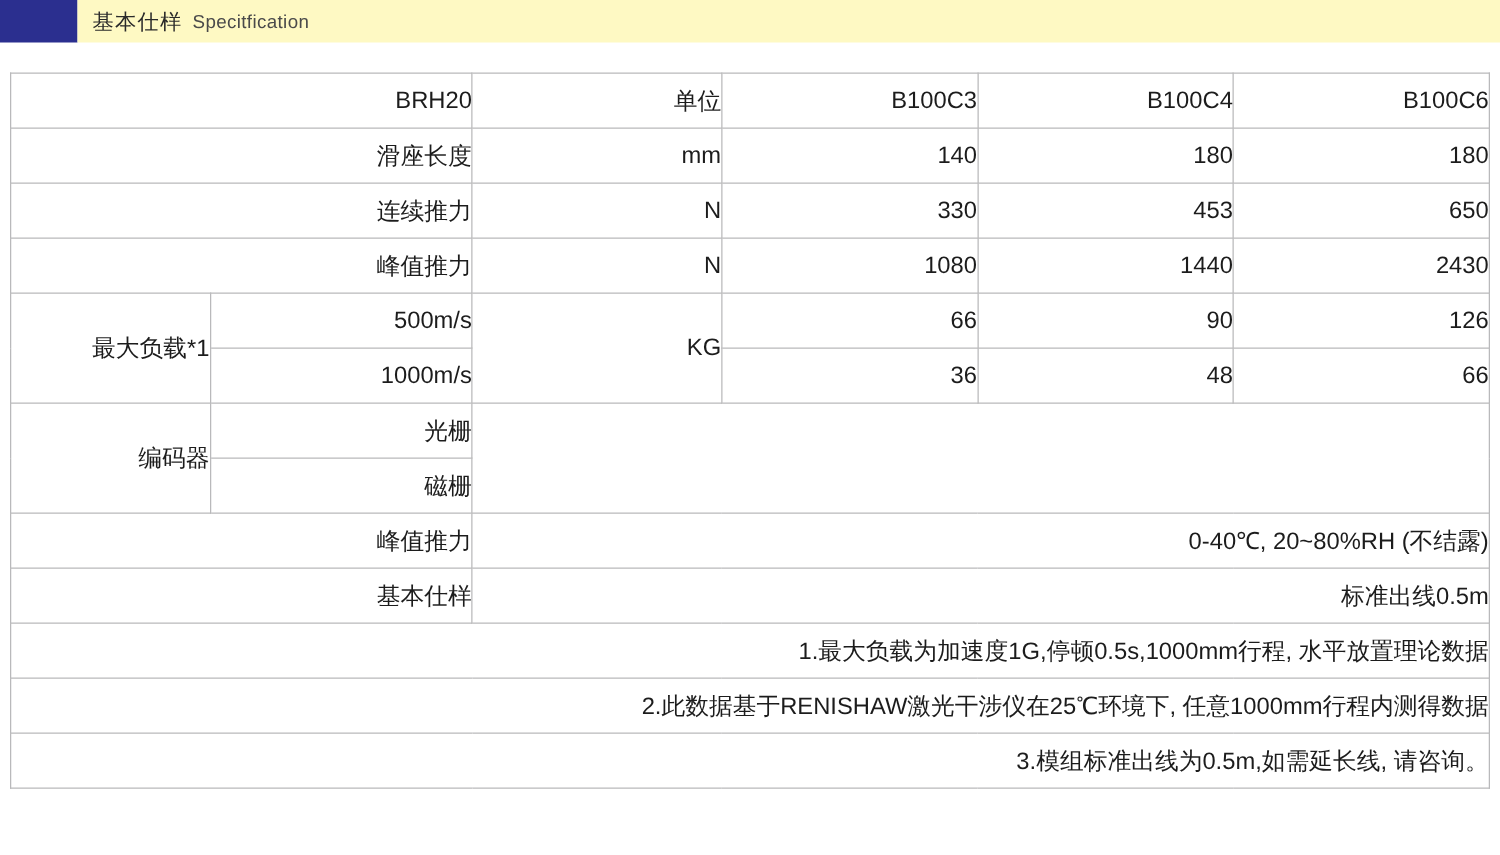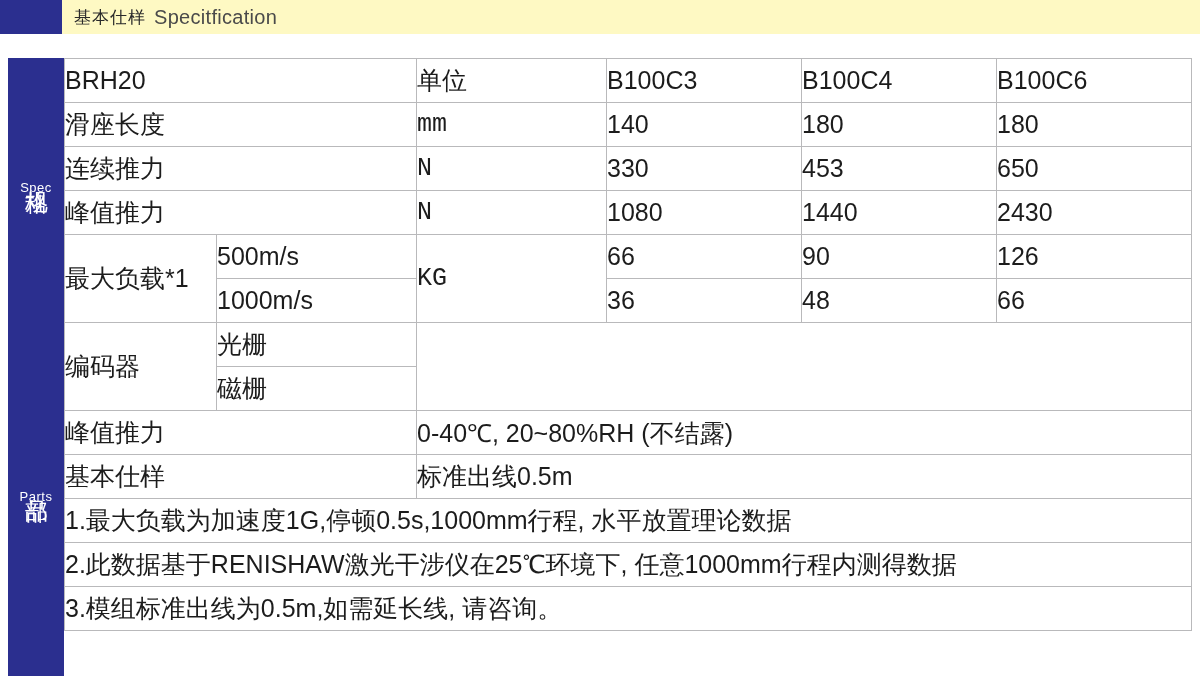--- a/index.html
+++ b/index.html
@@ -43,21 +43,21 @@
     align-items: center;
     padding-left: 12px;
     box-sizing: border-box;
   }
   .header-title-cn {
     font-size: 17px;
     color: #2a2a2a;
     letter-spacing: 1px;
   }
   .header-title-en {
-    font-size: 20px;
+    font-size: 15px;
     color: #4a4a4a;
     margin-left: 8px;
     letter-spacing: 0.3px;
   }
 
   
   .body-wrap {
     position: absolute;
     left: 8px;
     top: 58px;
@@ -104,35 +104,35 @@
     display: flex;
     flex-direction: column;
   }
   table.spec-table {
     border-collapse: collapse;
     width: 100%;
     table-layout: fixed;
   }
   table.spec-table td {
     border: 1px solid #b9b9bb;
-    text-align: left;
+    text-align: right;
     vertical-align: middle;
-    font-size: 25px;
+    font-size: 19px;
     color: #1c1c1c;
     background: #ffffff;
     padding: 0;
     height: 43px;
   }
   td.head-model { font-size: 21px; }
   td.head-unit { font-size: 19px; }
   td.head-col { font-size: 20px; }
 
   td.label { font-size: 19px; }
   td.sublabel { font-size: 18px; }
-  td.unit { font-size: 18px; font-family: Liberation Mono, monospace; }
+  td.unit { font-size: 18px; }
   td.val { font-size: 19px; }
   td.blank { background: #ffffff; }
 
   td.env, td.wire {
     font-size: 19px;
   }
   td.note {
     font-size: 19px;
     text-align: left;
     padding-left: 18px;
@@ -152,30 +152,20 @@
   <div class="header">
     <div class="header-accent"></div>
     <div class="header-bar">
       <span class="header-title-cn">基本仕样</span>
       <span class="header-title-en">Specitfication</span>
     </div>
   </div>
 
   <div class="body-wrap">
 
-    <div class="side-col">
-      <div class="side-block spec">
-        <span class="side-cn">规格</span>
-        <span class="side-en">Spec</span>
-      </div>
-      <div class="side-block parts">
-        <span class="side-cn">部品</span>
-        <span class="side-en">Parts</span>
-      </div>
-    </div>
 
     <div class="table-area">
       <table class="spec-table">
         <colgroup>
           <col style="width:152px">
           <col style="width:200px">
           <col style="width:190px">
           <col style="width:195px">
           <col style="width:195px">
           <col style="width:195px">

